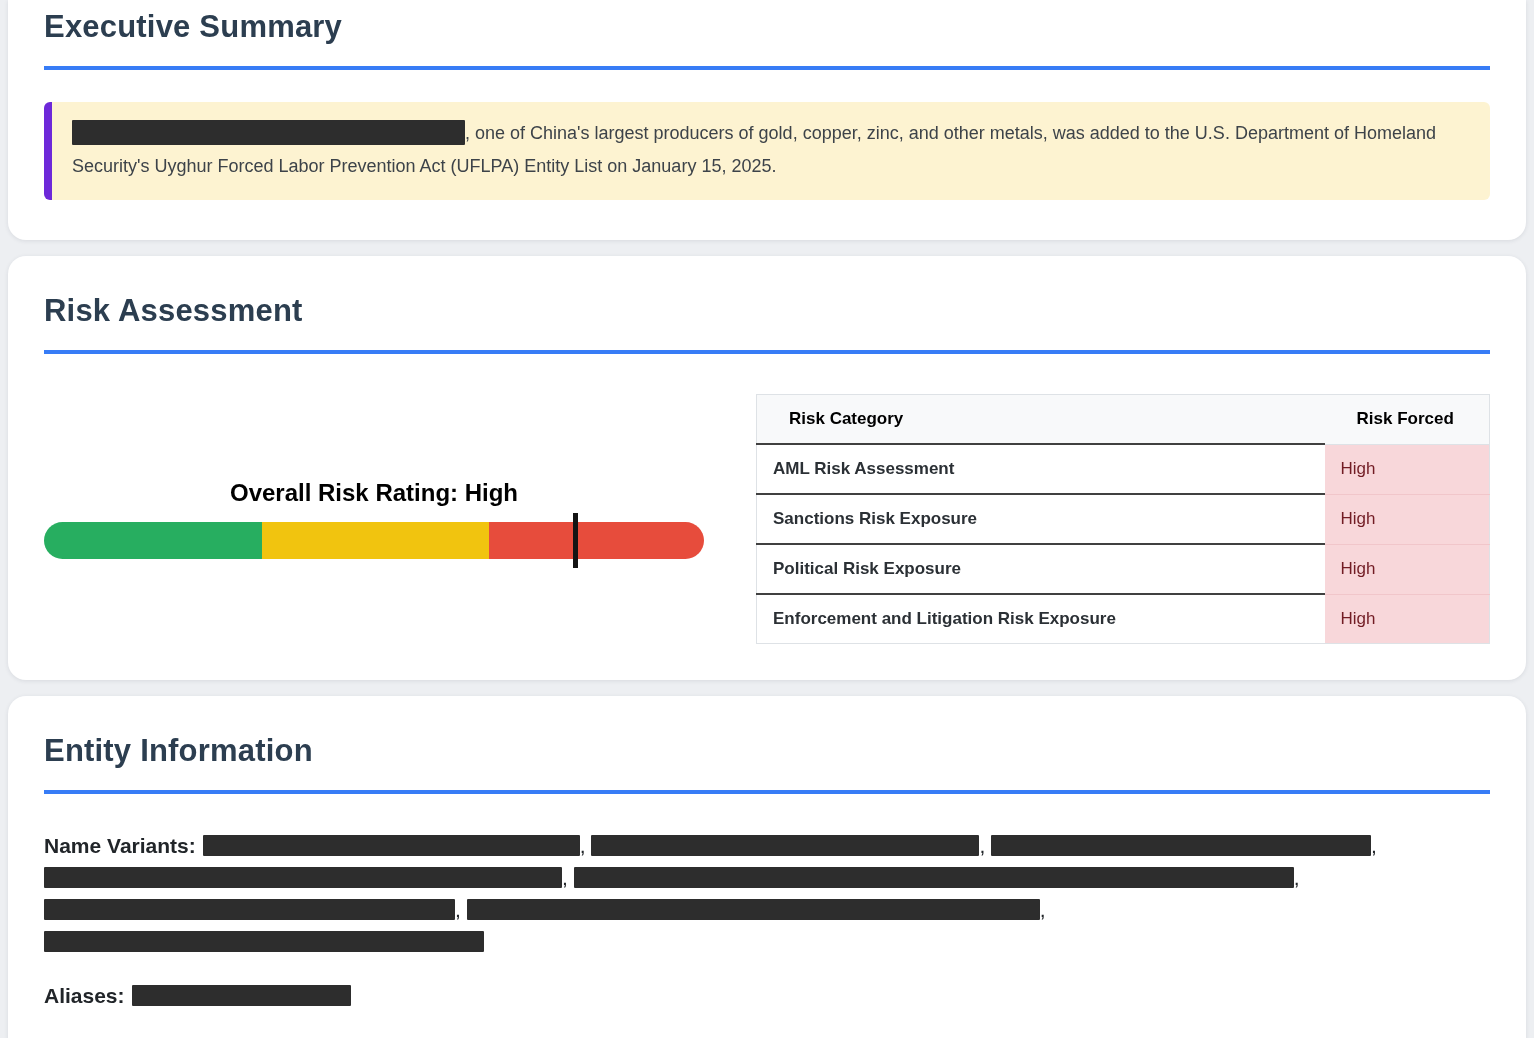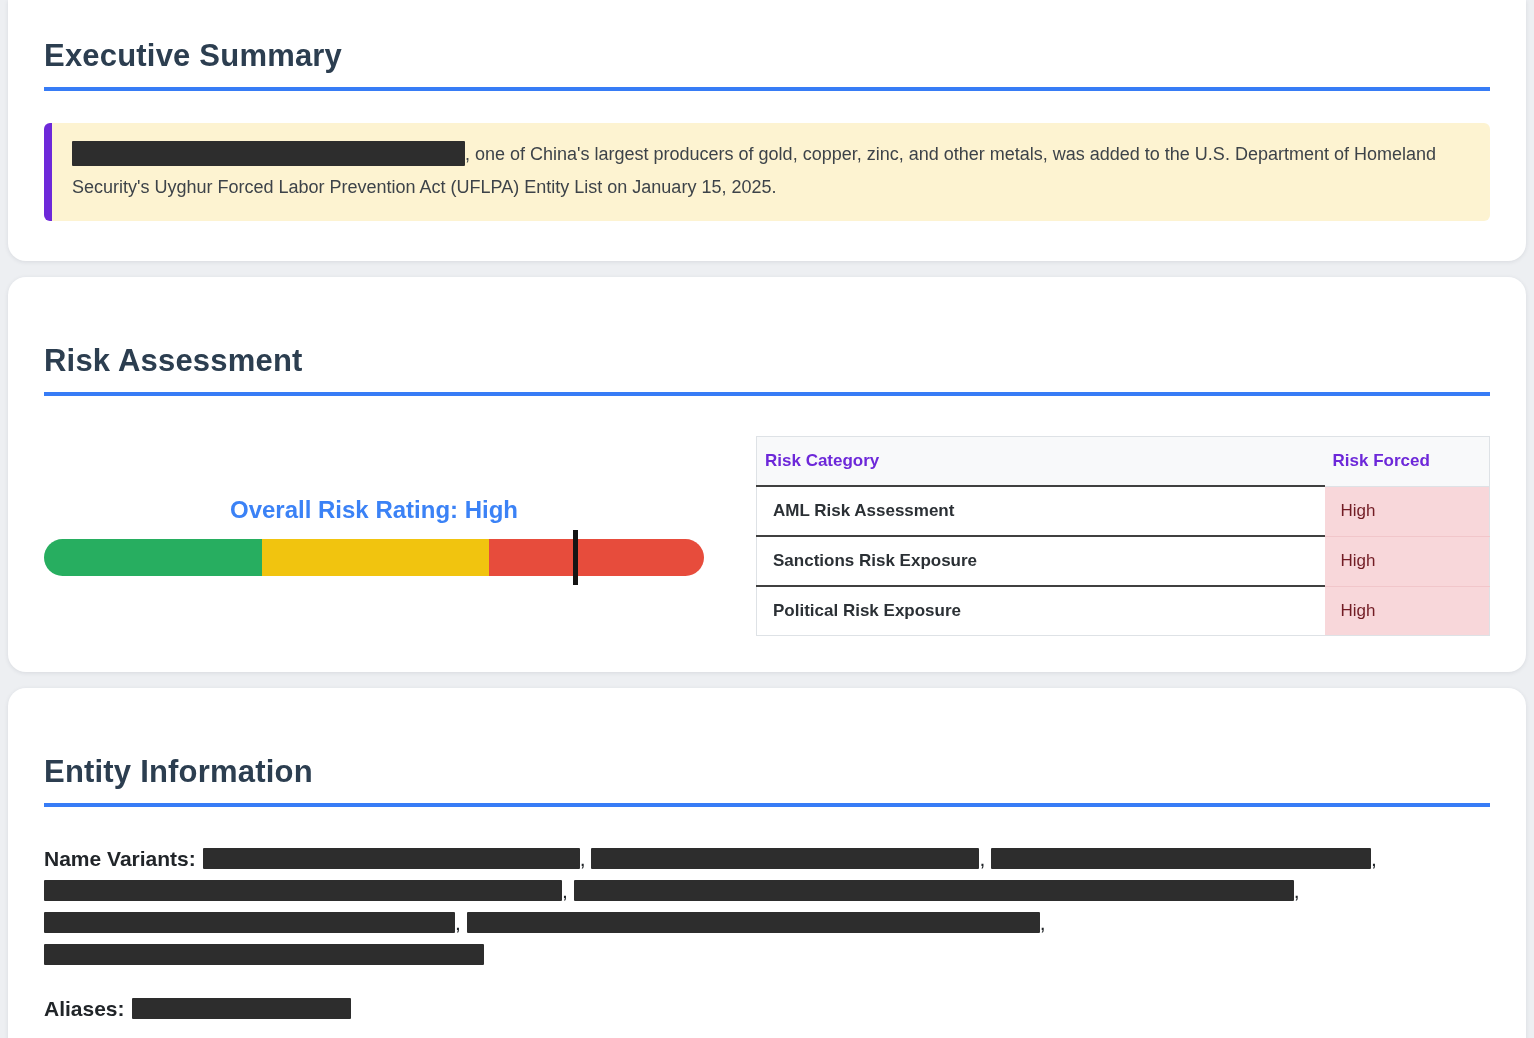--- a/index.html
+++ b/index.html
@@ -22,24 +22,23 @@
     border-top-left-radius: 0;
     border-top-right-radius: 0;
     padding-top: 8px;
     padding-bottom: 40px;
   }
   h2.section-title {
     font-size: 31px;
     line-height: 38px;
     font-weight: 700;
     color: #2c3e50;
-    padding-bottom: 12px;
+    padding-bottom: 20px;
     border-bottom: 4px solid #377cf6;
     letter-spacing: 0.2px;
-    margin-top: 29px;
   }
   
   .callout {
     margin-top: 32px;
     background: #fdf3d1;
     border-left: 8px solid #6d28d9;
     border-radius: 6px;
     padding: 15px 20px 17px 20px;
     font-size: 18px;
     line-height: 33px;
@@ -60,21 +59,21 @@
     display: flex;
     align-items: center;
     margin-top: 40px;
     gap: 52px;
   }
   .gauge-col { flex: 0 0 660px; }
   .gauge-title {
     text-align: center;
     font-size: 24px;
     font-weight: 700;
-    color: #3b82f6;
+    color: #000000;
     margin-bottom: 15px;
   }
   .gauge-wrap { position: relative; height: 37px; }
   .gauge-track {
     display: flex;
     height: 37px;
     border-radius: 19px;
     overflow: hidden;
   }
   .gauge-seg { height: 100%; }
@@ -89,22 +88,22 @@
   table.risk-table {
     width: 100%;
     border-collapse: collapse;
     border: 1px solid #dee2e6;
     font-size: 17px;
   }
   table.risk-table th {
     background: #f8f9fa;
     text-align: left;
     font-weight: 700;
-    color: #6d28d9;
-    padding: 14px 8px;
+    color: #000000;
+    padding: 14px 32px;
     border-bottom: 1px solid #dee2e6;
     margin-left: 8px;
   }
   table.risk-table td {
     padding: 14px 16px;
   }
   td.cell-category {
     font-weight: 600;
     color: #2b3035;
     border-top: 2px solid #404040;
@@ -171,20 +170,24 @@
                 <td class="cell-level" style="background: rgb(248, 215, 218); color: rgb(114, 28, 36);">High</td>
               </tr>
               <tr>
                 <td class="cell-category">Sanctions Risk Exposure</td>
                 <td class="cell-level" style="background: rgb(248, 215, 218); color: rgb(114, 28, 36);">High</td>
               </tr>
               <tr>
                 <td class="cell-category">Political Risk Exposure</td>
                 <td class="cell-level" style="background: rgb(248, 215, 218); color: rgb(114, 28, 36);">High</td>
               </tr>
+              <tr>
+                <td class="cell-category">Enforcement and Litigation Risk Exposure</td>
+                <td class="cell-level" style="background: rgb(248, 215, 218); color: rgb(114, 28, 36);">High</td>
+              </tr>
             </tbody>
         </table>
       </div>
     </div>
   </section>
 
   <section class="card">
     <h2 class="section-title">Entity Information</h2>
     <div class="entity-fields">
         <div class="field-row"><span class="field-label">Name Variants:</span><span class="redact" style="width: 377px; background: rgb(45, 45, 45);"></span><span class="field-sep">, </span><span class="redact" style="width: 388px; background: rgb(45, 45, 45);"></span><span class="field-sep">, </span><span class="redact" style="width: 380px; background: rgb(45, 45, 45);"></span><span class="field-sep">, </span><span class="redact" style="width: 518px; background: rgb(45, 45, 45);"></span><span class="field-sep">, </span><span class="redact" style="width: 720px; background: rgb(45, 45, 45);"></span><span class="field-sep">, </span><span class="redact" style="width: 411px; background: rgb(45, 45, 45);"></span><span class="field-sep">, </span><span class="redact" style="width: 573px; background: rgb(45, 45, 45);"></span><span class="field-sep">, </span><span class="redact" style="width: 440px; background: rgb(45, 45, 45);"></span></div>

